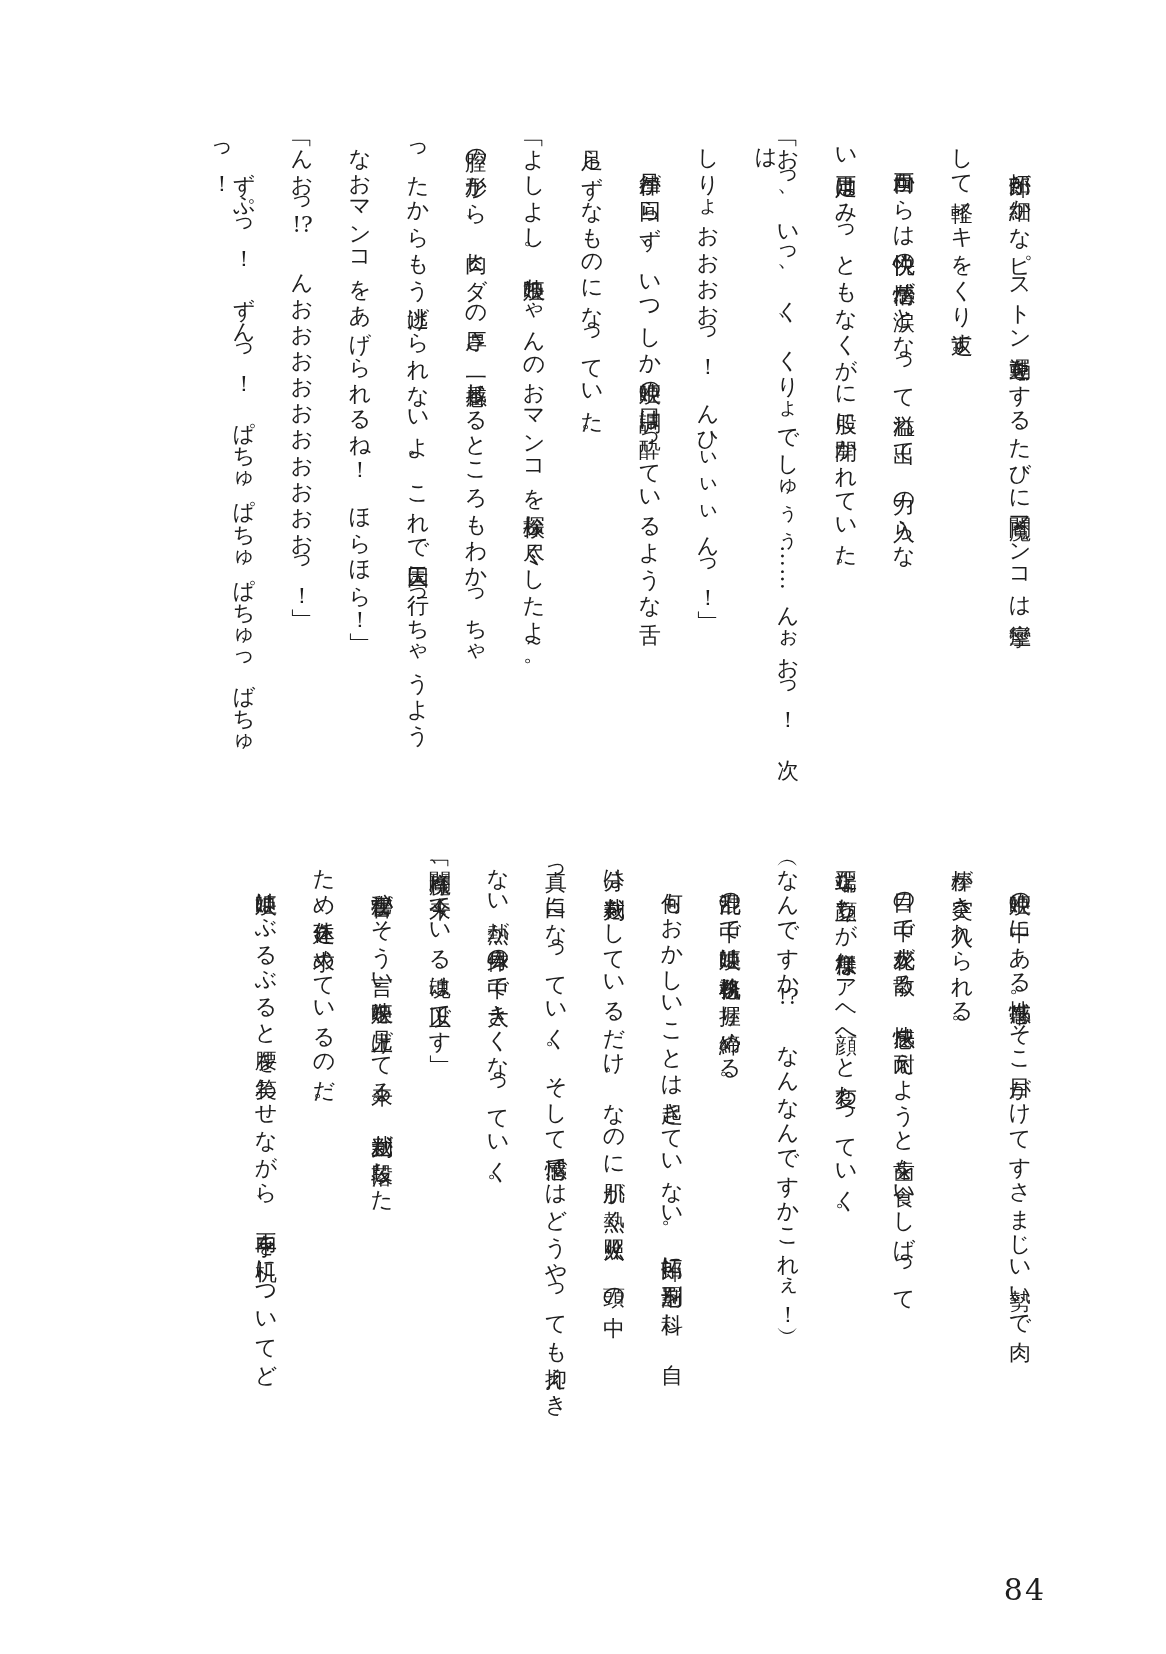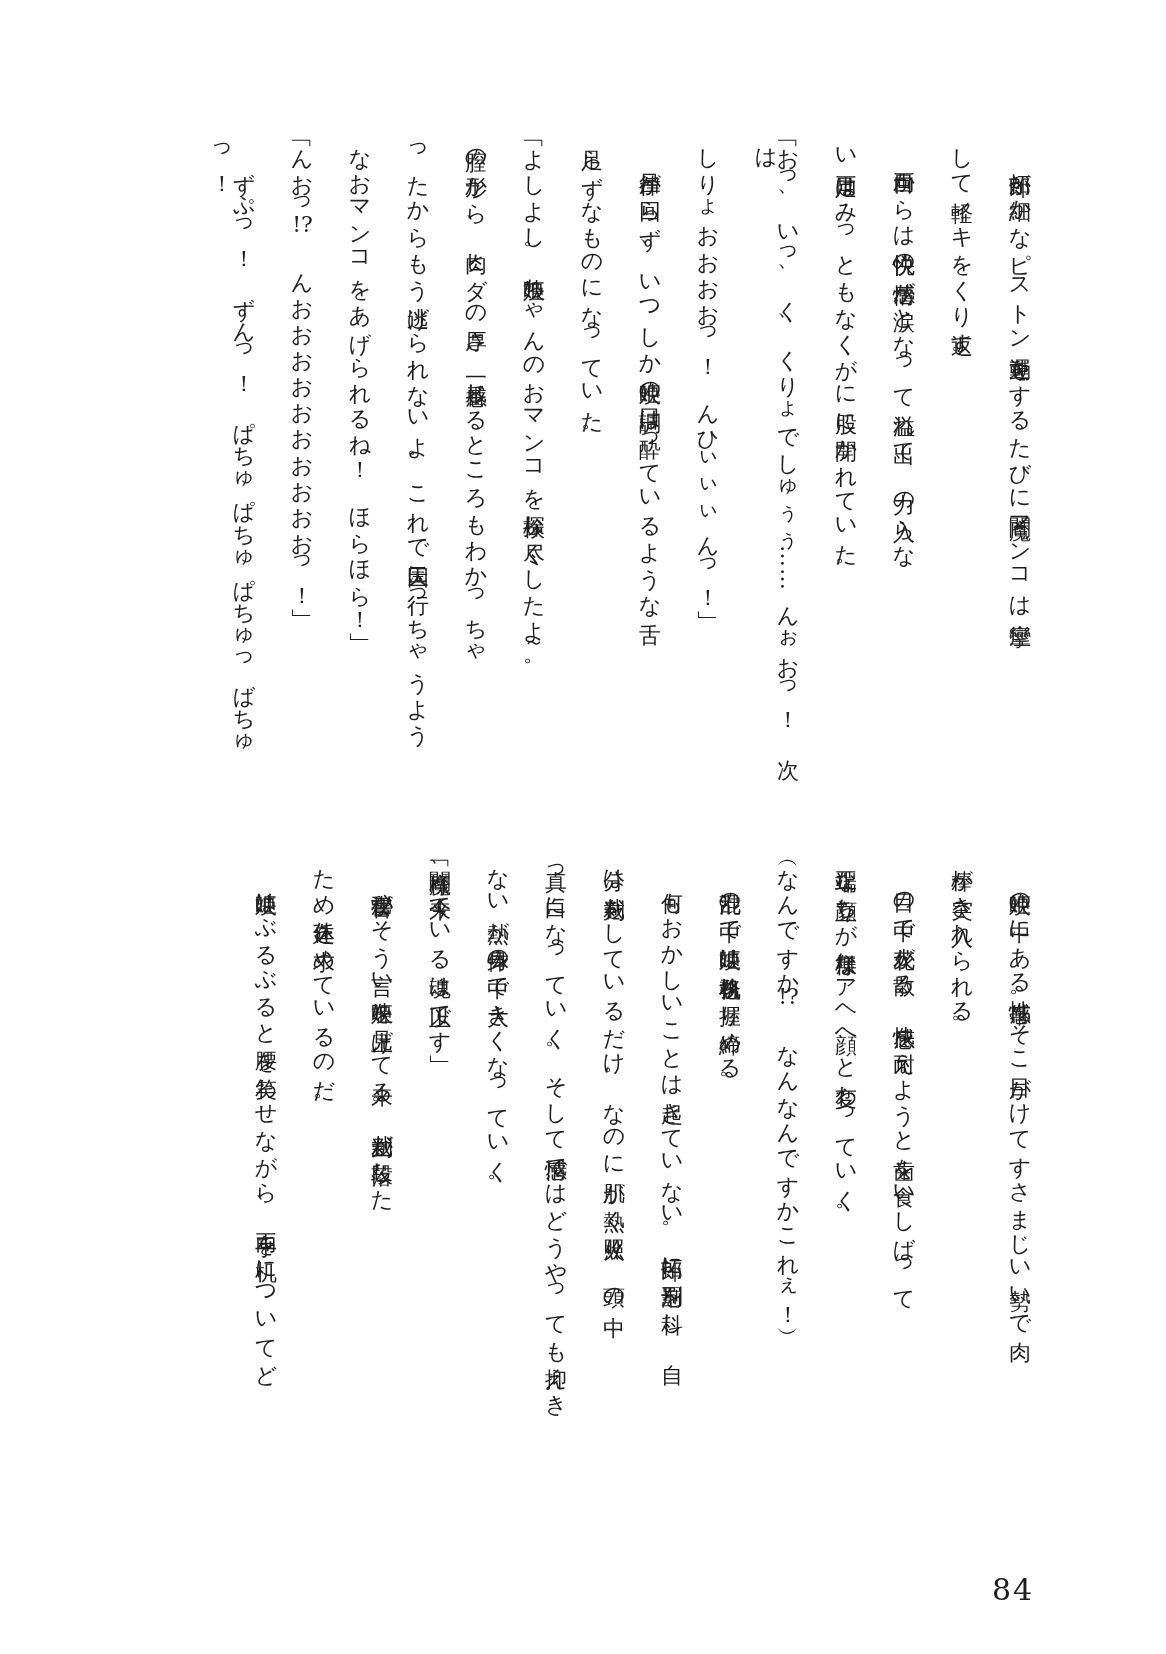--- a/index.html
+++ b/index.html
@@ -39,21 +39,21 @@
   .tcy {
     text-combine-upright: all;
     -webkit-text-combine: horizontal;
     letter-spacing: 0;
   }
   .page-num {
     position: absolute;
     top: 1572px;
     left: 980px;
     width: 66px;
-    text-align: center;
+    text-align: right;
     font-size: 30px;
     letter-spacing: 2px;
     color: #1e1e1e;
   }
 </style>
 </head>
 <body>
 
 <div id="page">
   <div id="block-top" class="vblock">

